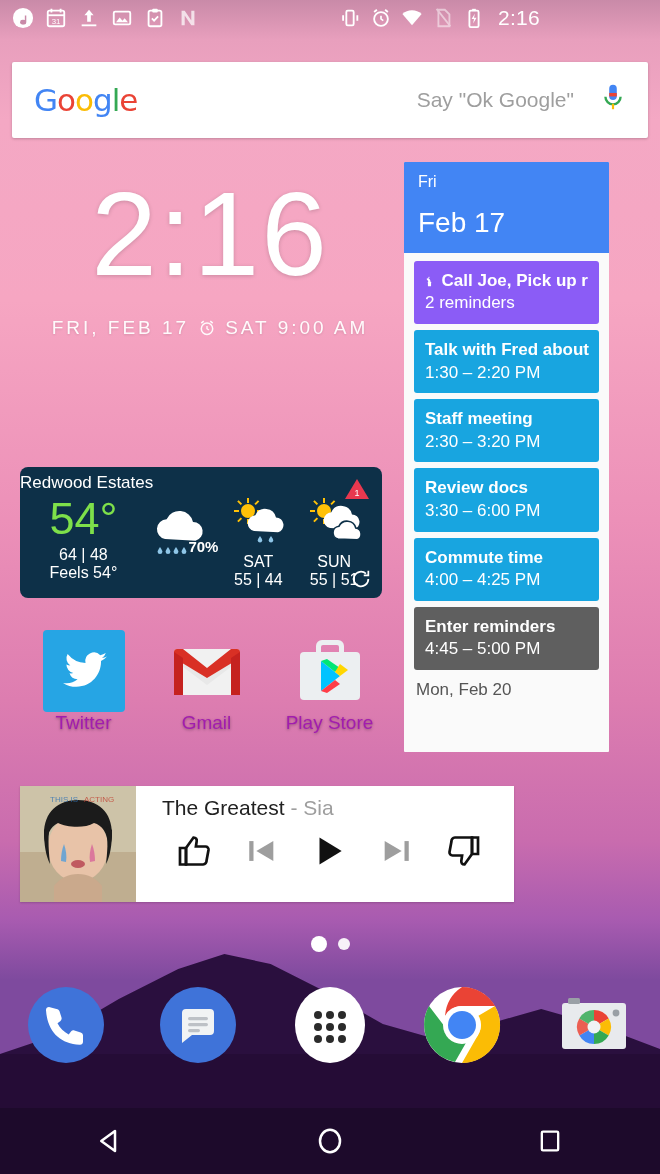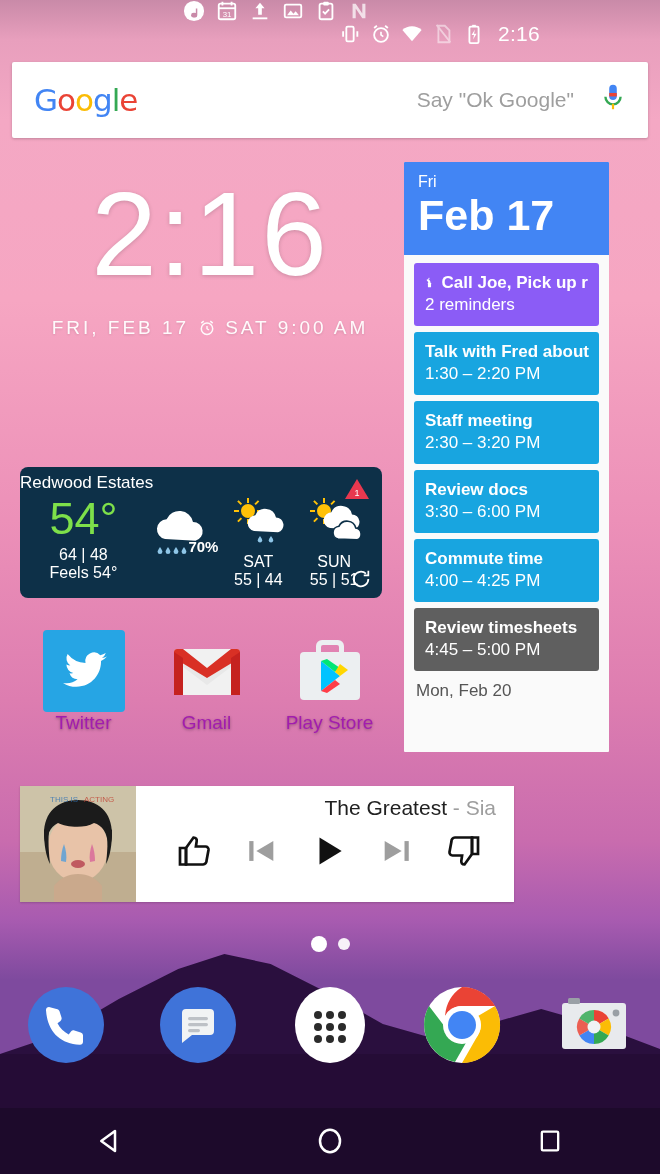--- a/index.html
+++ b/index.html
@@ -24,21 +24,21 @@
   }
   .mountain2 {
     position:absolute; left:0; bottom:0; width:660px; height:120px;
     background:#250c36;
   }
 
   
   .statusbar {
     position:absolute; top:0; left:0; width:552px; height:36px;
     display:flex; align-items:center; padding:0 12px;
-    color:#fff; font-size:19px;flex-direction:column;
+    color:#fff; font-size:19px;
   }
   .sb-left { display:flex; align-items:center; gap:11px; }
   .sb-right { margin-left:auto; display:flex; align-items:center; gap:9px; }
   .sb-ico { width:22px; height:22px; display:block; }
   .sb-clock { font-size:21px; font-weight:400; margin-left:4px; letter-spacing:.3px; }
 
   
   .searchbar {
     position:absolute; top:62px; left:12px; width:636px; height:76px;
     background:#fff; border-radius:2px;
@@ -95,39 +95,39 @@
     text-shadow:0 1px 3px rgba(0,0,0,.35);
   }
 
   
   .calw {
     position:absolute; top:162px; left:404px; width:205px; height:590px;
     background:#fafafa; overflow:hidden; border-radius:1px;
   }
   .cal-head { background:#4285F4; color:#fff; padding:10px 14px 14px 14px; }
   .cal-dow { font-size:16px; line-height:1.2; }
-  .cal-date { font-size:43px; font-weight:700; line-height:1.15; }
+  .cal-date { font-size:28px; font-weight:400; line-height:1.15;margin-top:16px; }
   .cal-list { padding:8px 10px 0 10px; }
   .cal-ev {
     border-radius:3px; padding:9px 11px; margin-bottom:6px;
     color:#fff; overflow:hidden; white-space:nowrap;
   }
   .cal-ev-title { font-size:17px; font-weight:bold; line-height:1.3; }
   .cal-ev-sub { font-size:17px; line-height:1.35; font-weight:400; }
   .cal-ev .rem-row { display:flex; align-items:center; gap:7px; }
   .cal-next { padding:4px 12px; font-size:17px; color:#555; }
 
   
   .music {
     position:absolute; top:786px; left:20px; width:494px; height:116px;
     background:#fff; display:flex; box-shadow:0 1px 2px rgba(0,0,0,.18);
   }
   .m-art { width:116px; height:116px; position:relative; overflow:hidden; background:#cfc6ad; }
   .m-right { flex:1; padding:10px 18px 0 26px; }
-  .m-title { font-size:21px; color:#212121;text-align:right; }
+  .m-title { font-size:21px; color:#212121; }
   .m-title .artist { color:#9e9e9e; }
   .m-ctrls { display:flex; align-items:center; margin-top:8px; }
   .m-btn { flex:1; display:flex; justify-content:center; align-items:center; height:46px; }
 
   
   .dots { position:absolute; top:936px; left:0; width:660px; display:flex;
           justify-content:center; align-items:center; gap:11px; }
   .dot { background:#fff; border-radius:50%; }
   .dot.active { width:16px; height:16px; }
   .dot.inactive { width:12px; height:12px; opacity:.92; }
@@ -359,21 +359,21 @@
       <div class="cal-ev-title">Review docs</div>
       <div class="cal-ev-sub">3:30 – 6:00 PM</div>
     </div>
 
     <div class="cal-ev" style="background:#18a5e0">
       <div class="cal-ev-title">Commute time</div>
       <div class="cal-ev-sub">4:00 – 4:25 PM</div>
     </div>
 
     <div class="cal-ev" style="background:#5f5f5f">
-      <div class="cal-ev-title">Review timesheets</div>
+      <div class="cal-ev-title">Enter reminders</div>
       <div class="cal-ev-sub">4:45 – 5:00 PM</div>
     </div>
   </div>
   <div class="cal-next">Mon, Feb 20</div>
 </div>
 
 <div class="music">
   <div class="m-art">
     <svg width="116" height="116" viewBox="0 0 116 116">
       <rect width="116" height="116" fill="#cdc3a8"></rect>

